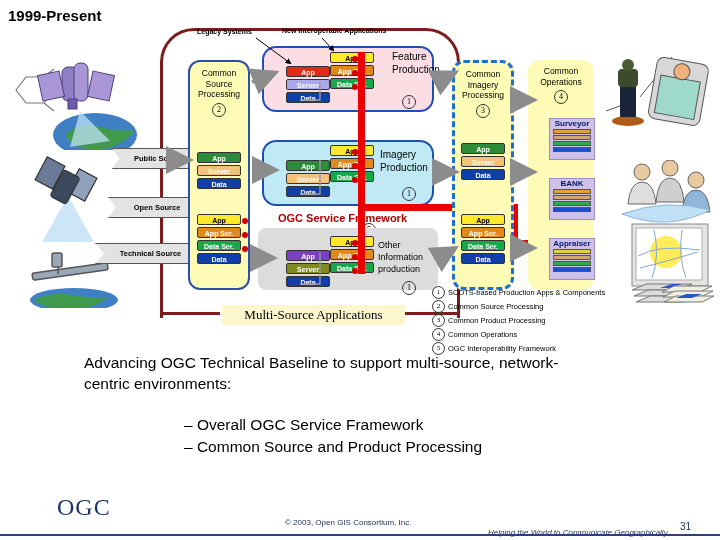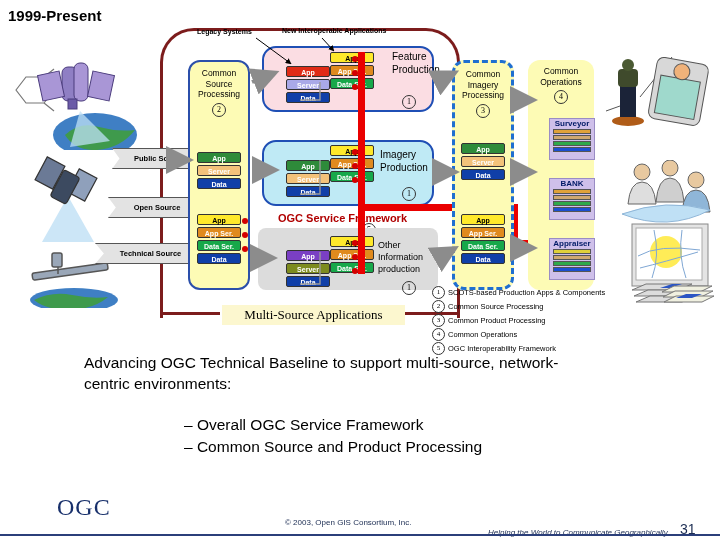--- a/index.html
+++ b/index.html
@@ -77,21 +77,21 @@
   
   #body-text{left:84px;top:352px;width:600px;font-size:15.5px;line-height:21px;}
   #body-text .bullets{margin-left:100px;margin-top:20px;}
   #body-text .bullets div{margin-bottom:1px;}
 
   
   #ogc-logo{left:30px;top:494px;font-family:"Liberation Serif","DejaVu Serif",serif;
       font-size:24px;font-weight:normal;color:#18306b;letter-spacing:1px;margin-left:27px;}
   #copyright{left:285px;top:518px;font-size:8px;color:#1b2c52;}
   #tagline{left:488px;top:528px;font-size:8px;font-style:italic;color:#1b2c52;}
-  #pagenum{left:680px;top:521px;font-size:14px;color:#1b2c52;}
+  #pagenum{left:680px;top:521px;font-size:10px;color:#1b2c52;}
   #footline{left:0;top:534px;width:720px;height:2px;background:#2b3f7a;}
 
   
   .callout{font-size:7px;font-weight:bold;}
 
   
   .persona{position:absolute;width:44px;background:#cfc0ea;border:1px solid #9a8cc4;}
   .persona .plabel{font-size:8px;text-align:center;color:#001a66;font-weight:bold;}
   .persona .pbar{height:3px;margin:1px 3px;border:1px solid #555;}
 

